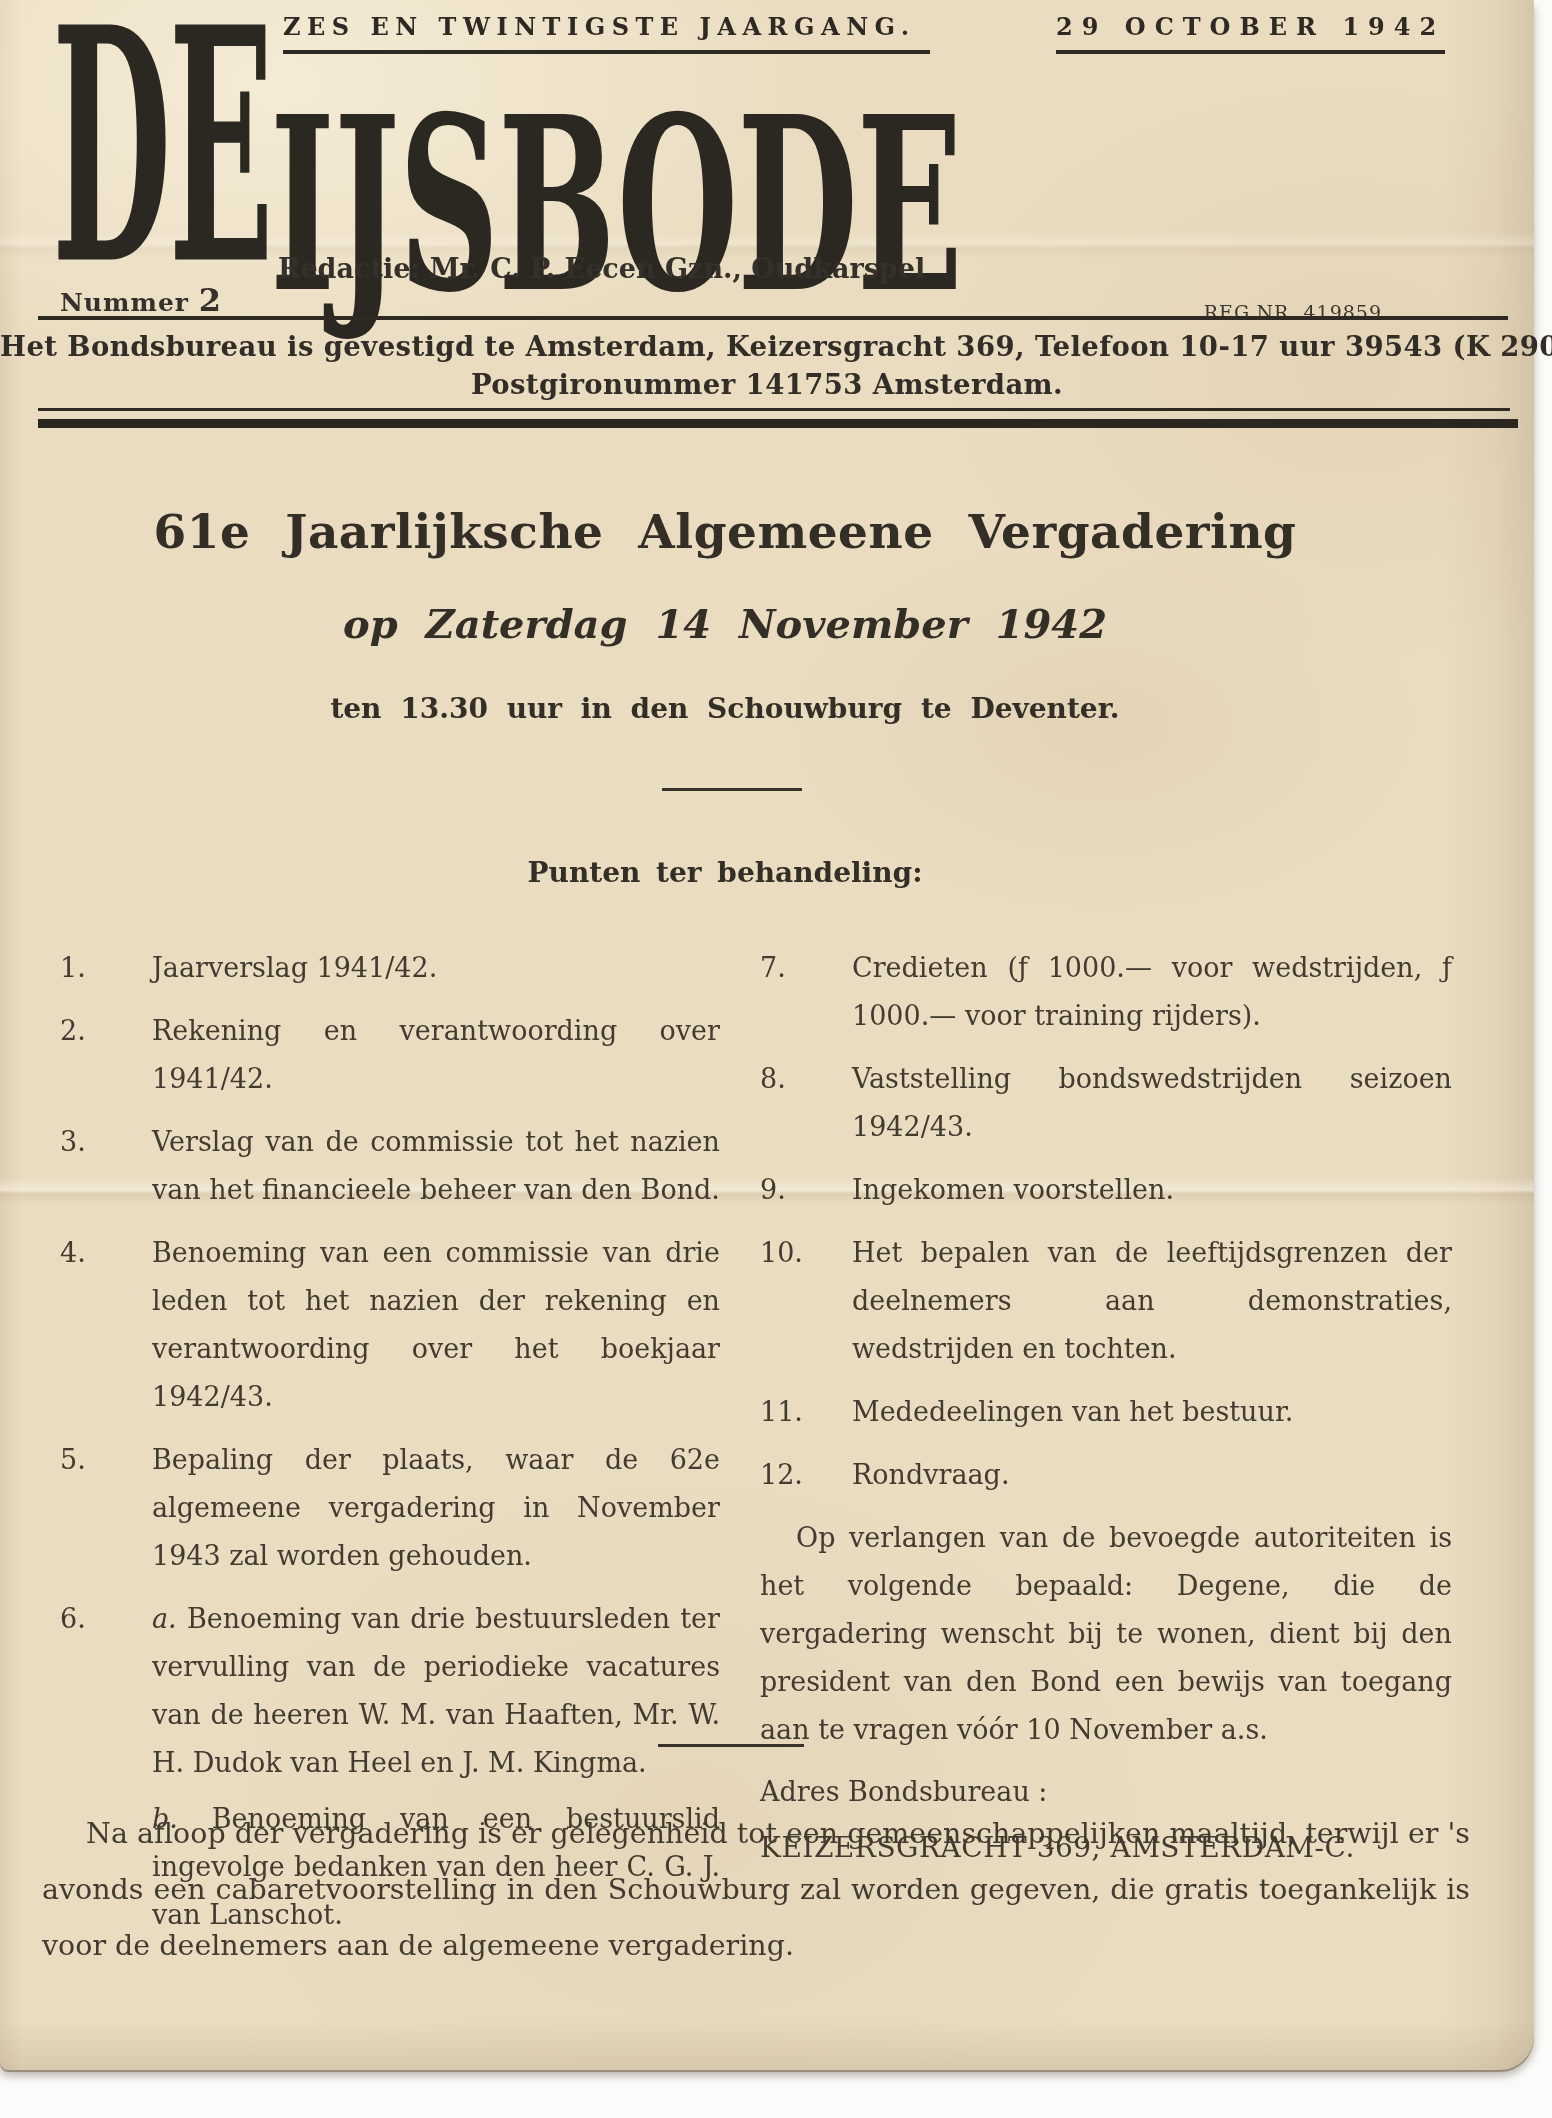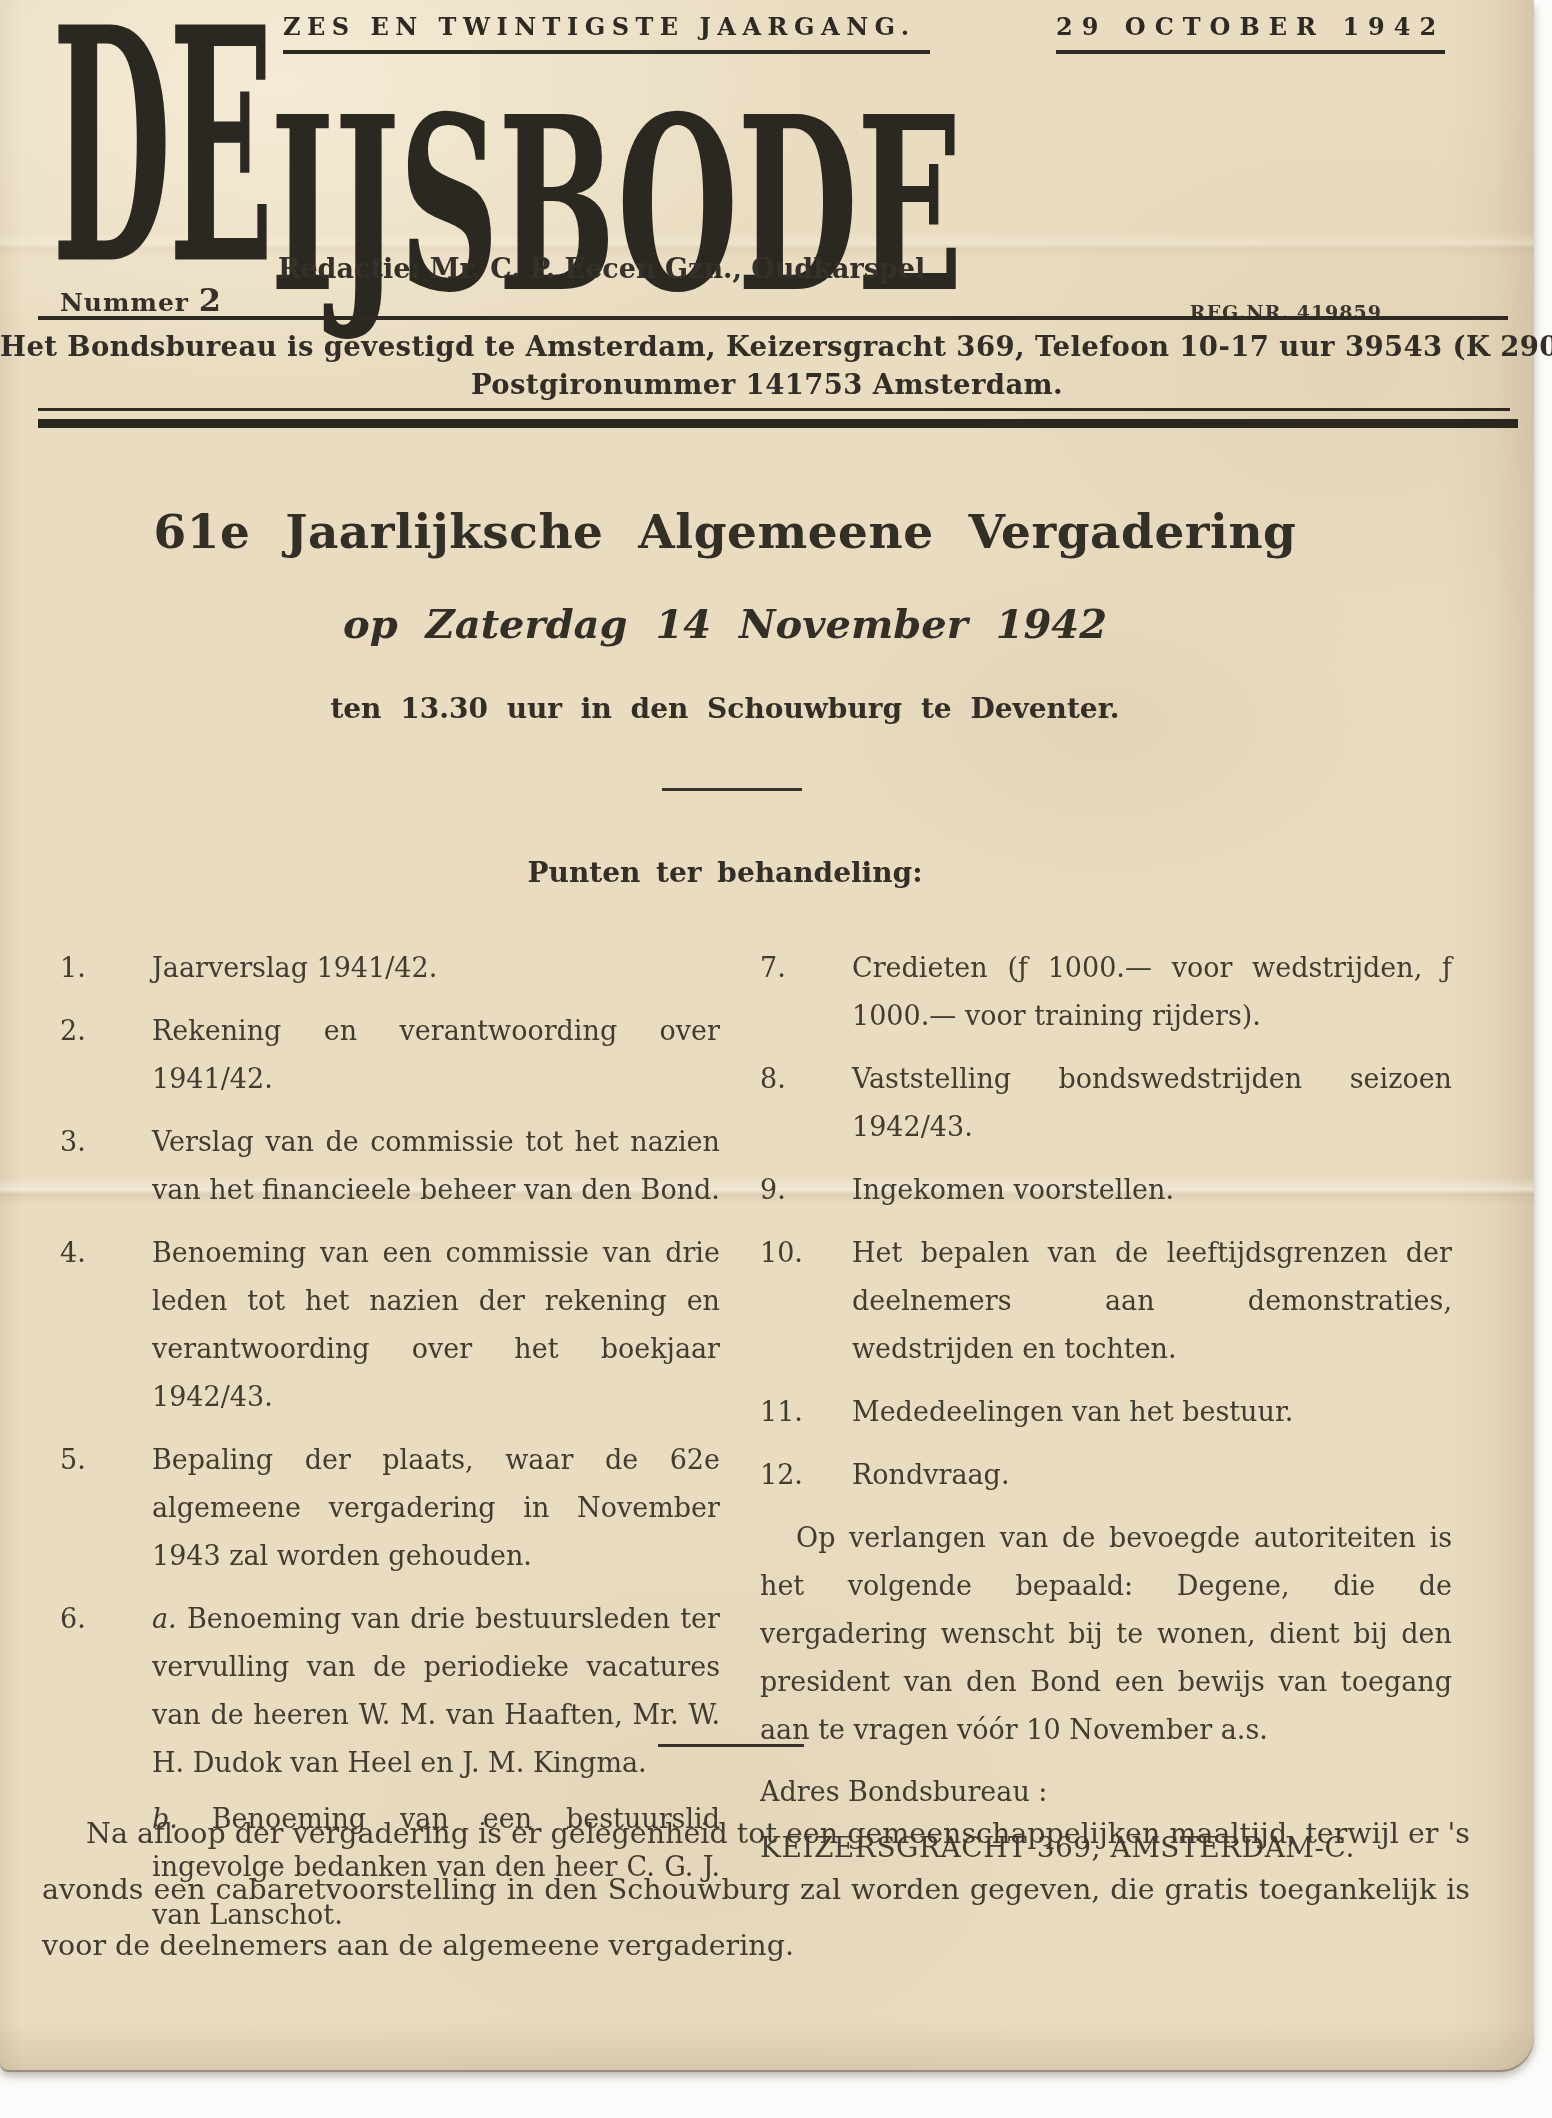--- a/index.html
+++ b/index.html
@@ -57,21 +57,21 @@
     left:876px;top:127px;width:540px;box-sizing:border-box;
     border:4px solid #33302a;padding:15px 22px 12px 22px;
     background:rgba(255,250,235,0.12);
   }
   .orgaan-line{
     font-size:30px;font-weight:bold;letter-spacing:1.5px;line-height:45px;
     color:#2f2b24;text-align:justify;text-align-last:justify;
   }
   .reg-nr{
     left:876px;top:301px;width:506px;text-align:right;
-    font-size:19px;font-weight:bold;letter-spacing:1px;color:#3a352d;
+    font-size:19px;font-weight:normal;letter-spacing:1px;color:#3a352d;
   }
   .rule-top{left:38px;top:316px;width:1470px;height:4px;background:#2e2a23;}
   .bureau{left:0;top:330px;width:1534px;text-align:center;font-size:27.5px;font-weight:bold;color:#322d26;letter-spacing:0.4px;white-space:nowrap;}
   .bureau2{top:368px;}
   .rule-dthin{left:38px;top:408px;width:1472px;height:3px;background:#2e2a23;}
   .rule-dthick{left:38px;top:419px;width:1480px;height:9px;background:#2a2620;}
   
   .center-wrap{left:30px;width:1390px;text-align:center;}
   .meet-title{top:504px;font-size:47px;font-weight:bold;word-spacing:18px;color:#332e26;letter-spacing:0.5px;}
   .meet-sub{top:600px;font-size:40px;font-weight:bold;word-spacing:14px;color:#332e26;font-style:italic;}

